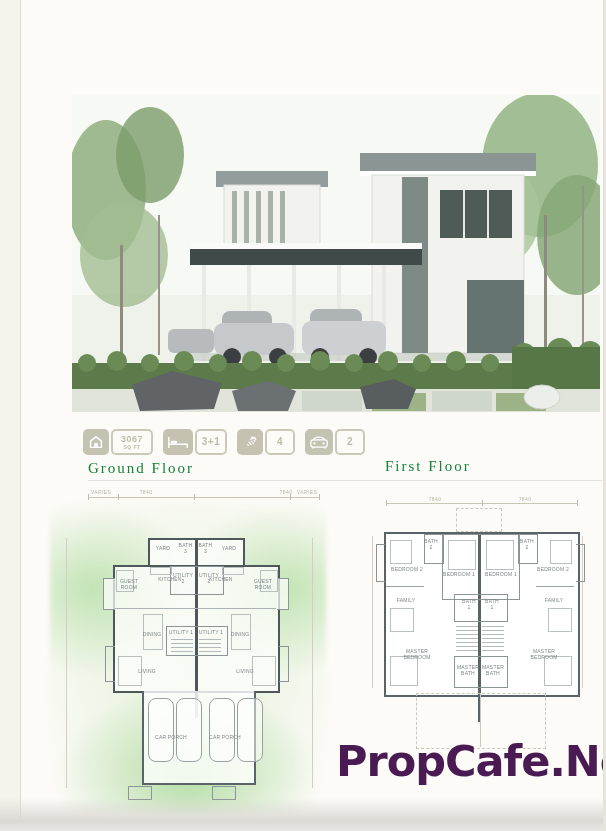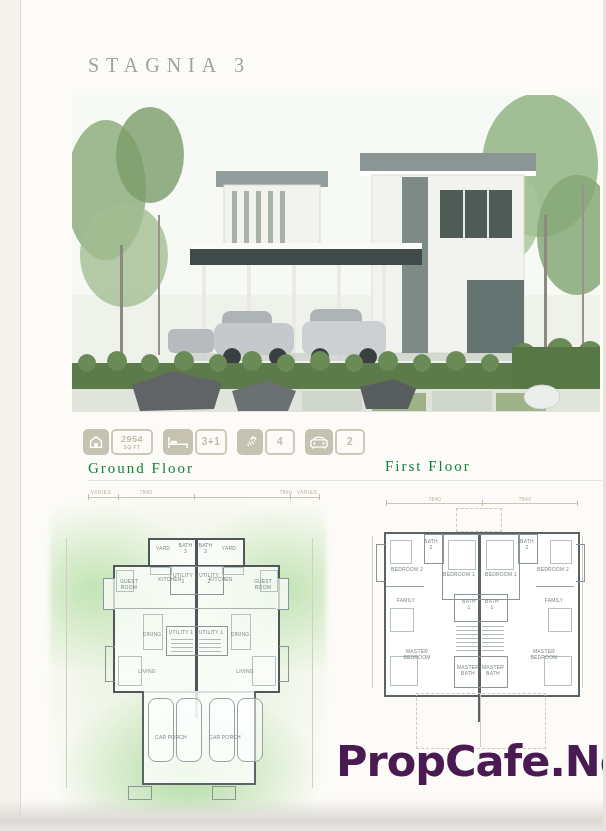--- a/index.html
+++ b/index.html
@@ -50,21 +50,20 @@
   .watermark{position:absolute;left:336px;top:736px;font-family:"DejaVu Sans",sans-serif;
        font-size:43px;font-weight:600;color:#4a1a52;letter-spacing:-1px;}
 </style>
 </head>
 <body>
 
 <div class="page">
 
   <div class="scan-left"></div>
 
-  <div class="title">STAGNIA 3</div>
 
   <div class="hero">
     <svg width="528" height="317" viewBox="0 0 528 317">
       <rect x="0" y="0" width="528" height="317" fill="#f7f9f4"></rect>
       <rect x="0" y="200" width="528" height="70" fill="#eef2ea"></rect>
 
       <g>
         <ellipse cx="34" cy="95" rx="40" ry="70" fill="#8fae7e" opacity="0.85"></ellipse>
         <ellipse cx="78" cy="60" rx="34" ry="48" fill="#7b9c6a" opacity="0.8"></ellipse>
         <ellipse cx="52" cy="160" rx="44" ry="52" fill="#a3bd92" opacity="0.8"></ellipse>
@@ -161,21 +160,21 @@
 
   <div class="badges">
     <div class="badge">
       <div class="icon-cell" style="width:26px">
         <svg width="18" height="18" viewBox="0 0 20 20" fill="none" stroke="#fff" stroke-width="1.6">
           <path d="M4 9 L10 4 L16 9 V16 H4 Z"></path>
             <rect x="8" y="11" width="4" height="5" fill="#fff" stroke="none"></rect>
         </svg>
       </div>
       <div class="value-cell" style="width:30px">
-        <span class="v-main">2954</span>
+        <span class="v-main">3067</span>
         <span class="v-unit">SQ FT</span>
       </div>
     </div>
     <div class="badge">
       <div class="icon-cell" style="width:30px">
         <svg width="22" height="15" viewBox="0 0 24 16" fill="none" stroke="#fff" stroke-width="1.6">
           <path d="M2 2 V14 M2 10 H22 V14"></path>
             <rect x="4" y="6" width="7" height="3" rx="1.5" fill="#fff" stroke="none"></rect>
         </svg>
       </div>

